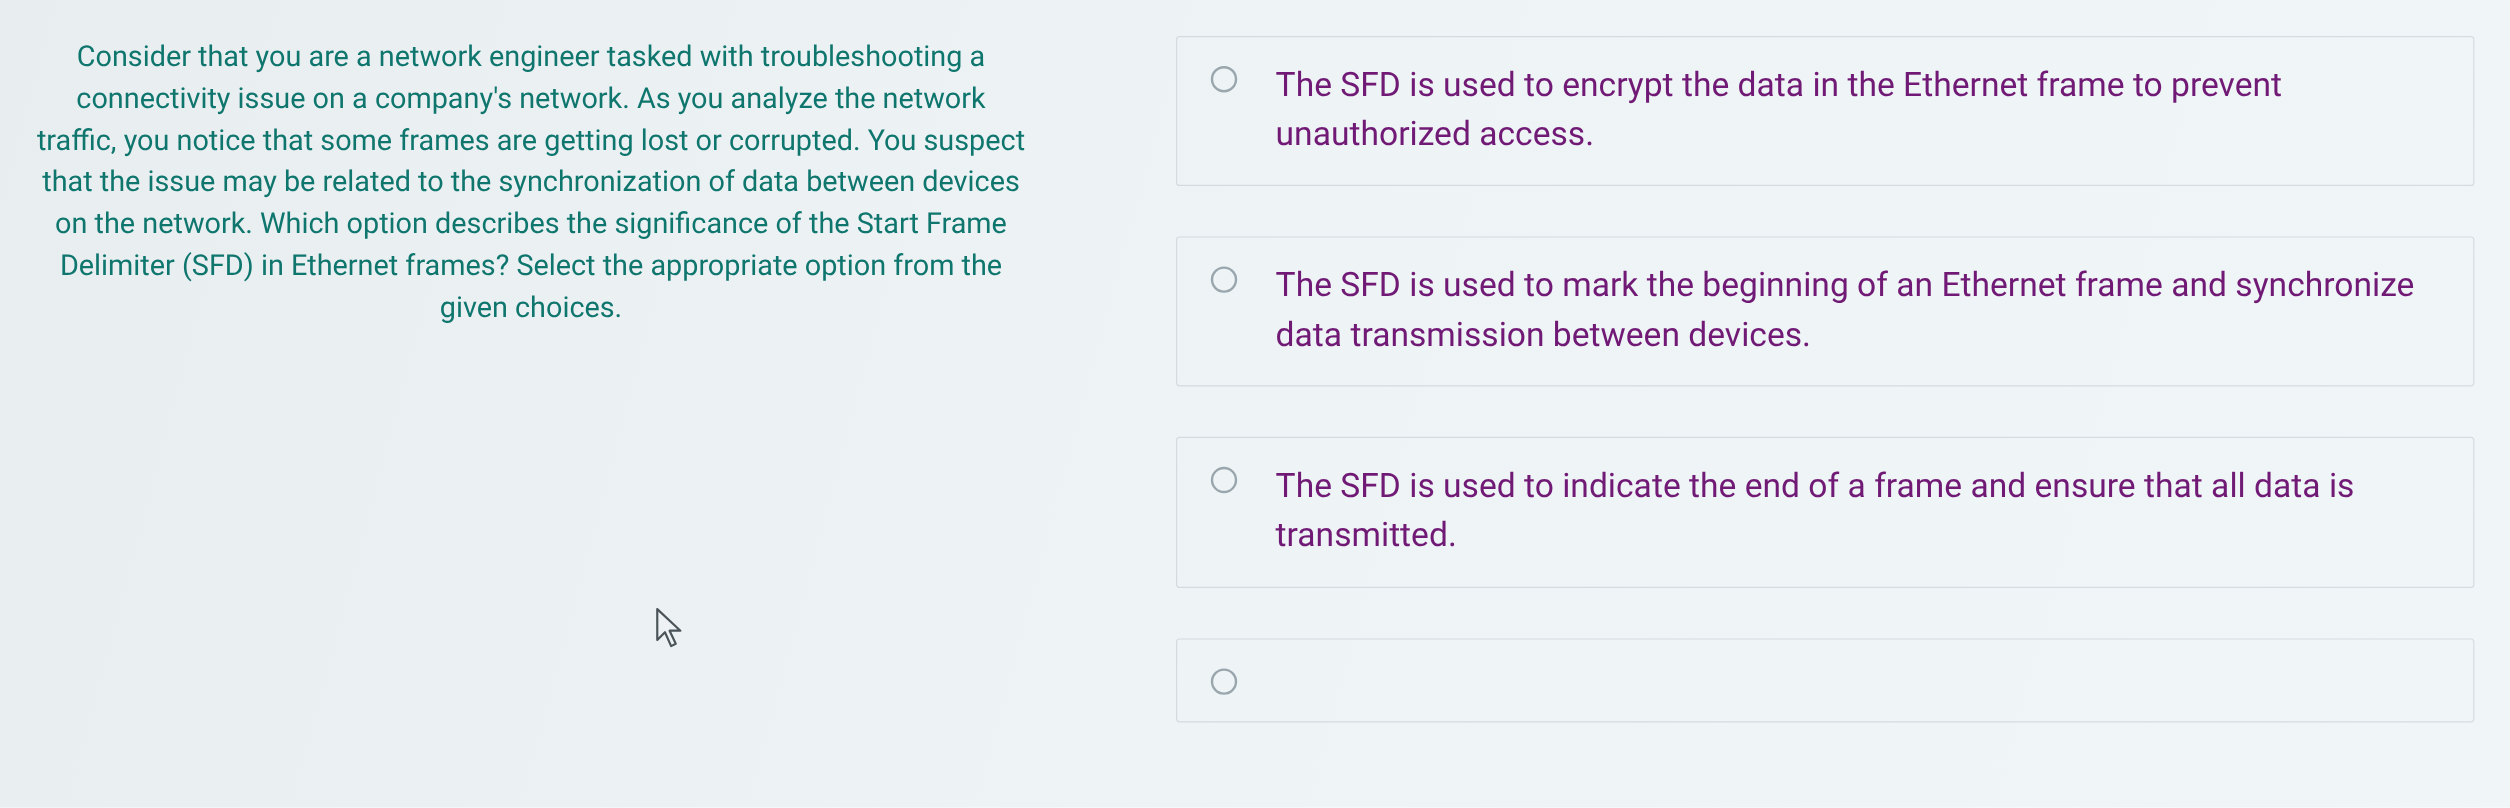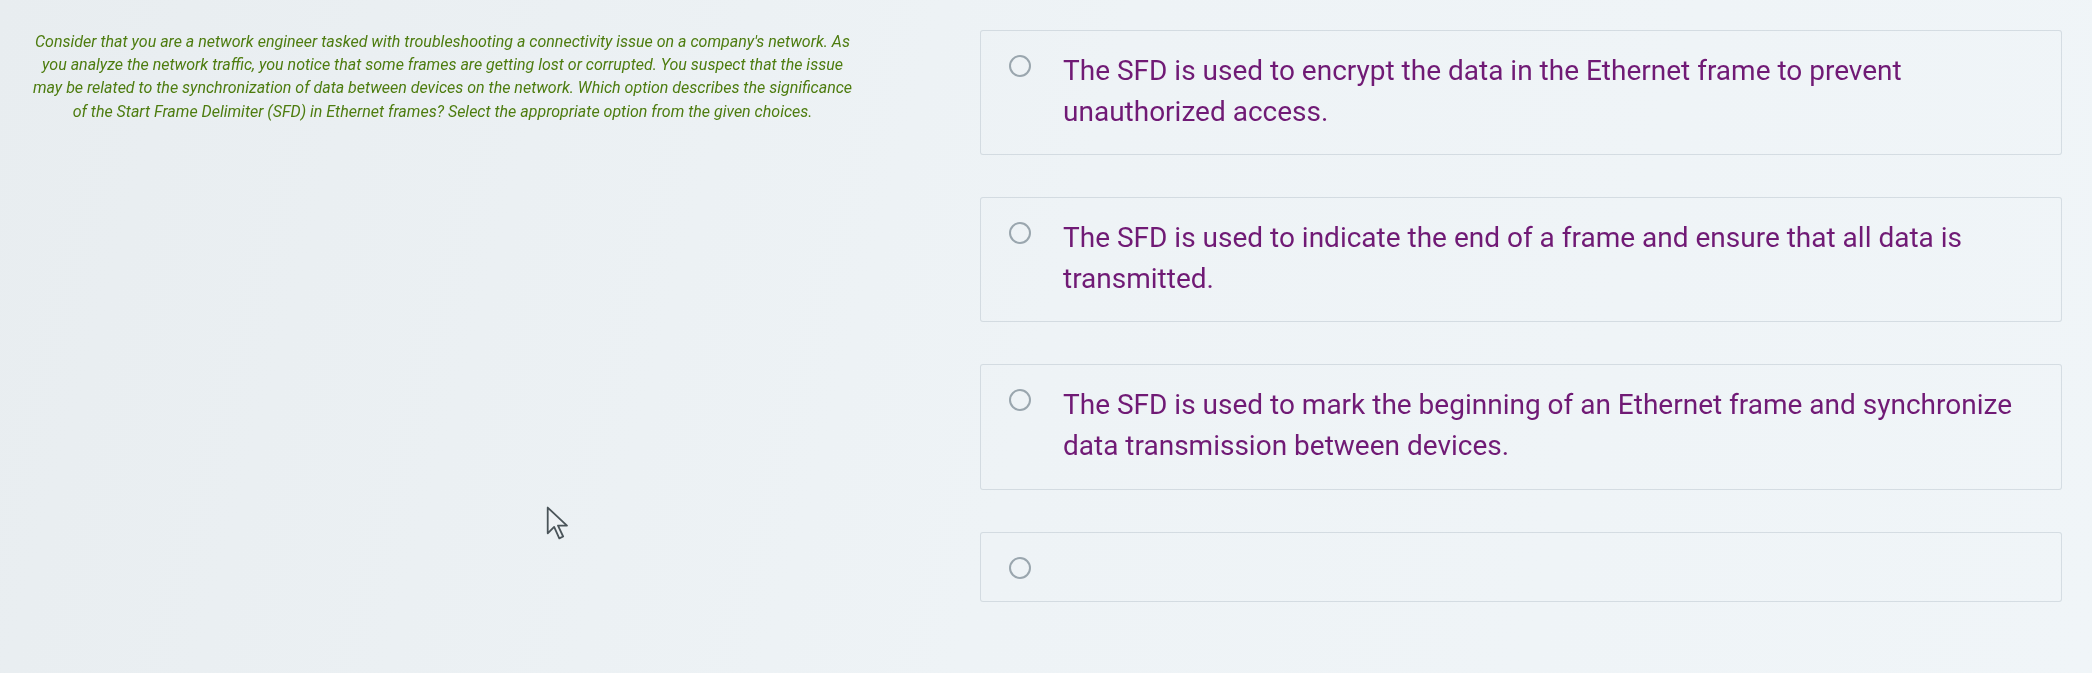--- a/index.html
+++ b/index.html
@@ -19,24 +19,23 @@
       display: flex;
       width: 100%;
       height: 100%;
       padding: 20px 0;
     }
     .question-panel {
       width: 885px;
       padding: 10px 30px 10px 30px;
     }
     .question-text {
-      font-size: 16px;
+      font-size: 24px;
       line-height: 1.45;
-      color: #4d7c0f;
-      font-style: italic;
+      color: #0f766e;
       text-align: center;
     }
     .options-panel {
       flex: 1;
       padding: 10px 30px 10px 95px;
       display: flex;
       flex-direction: column;
       gap: 42px;
     }
     .option {
@@ -81,25 +80,25 @@
   <div class="question-panel">
     <p class="question-text">Consider that you are a network engineer tasked with troubleshooting a connectivity issue on a company's network. As you analyze the network traffic, you notice that some frames are getting lost or corrupted. You suspect that the issue may be related to the synchronization of data between devices on the network. Which option describes the significance of the Start Frame Delimiter (SFD) in Ethernet frames? Select the appropriate option from the given choices.</p>
   </div>
   <div class="options-panel">
     <div class="option">
       <span class="radio"></span>
       <span class="option-text">The SFD is used to encrypt the data in the Ethernet frame to prevent unauthorized access.</span>
     </div>
     <div class="option">
       <span class="radio"></span>
-      <span class="option-text">The SFD is used to indicate the end of a frame and ensure that all data is transmitted.</span>
+      <span class="option-text">The SFD is used to mark the beginning of an Ethernet frame and synchronize data transmission between devices.</span>
     </div>
     <div class="option">
       <span class="radio"></span>
-      <span class="option-text">The SFD is used to mark the beginning of an Ethernet frame and synchronize data transmission between devices.</span>
+      <span class="option-text">The SFD is used to indicate the end of a frame and ensure that all data is transmitted.</span>
     </div>
     <div class="option">
       <span class="radio"></span>
     </div>
   </div>
 </div>
 
 <div class="cursor">
   <svg viewBox="0 0 20 28" fill="none" stroke="#4a5459" stroke-width="1.4" stroke-linejoin="round">
     <path d="M2 2 L2 22 L7 17 L11 26 L14 24.5 L10 16 L17 16 Z" fill="rgba(255,255,255,0.1)"></path>

